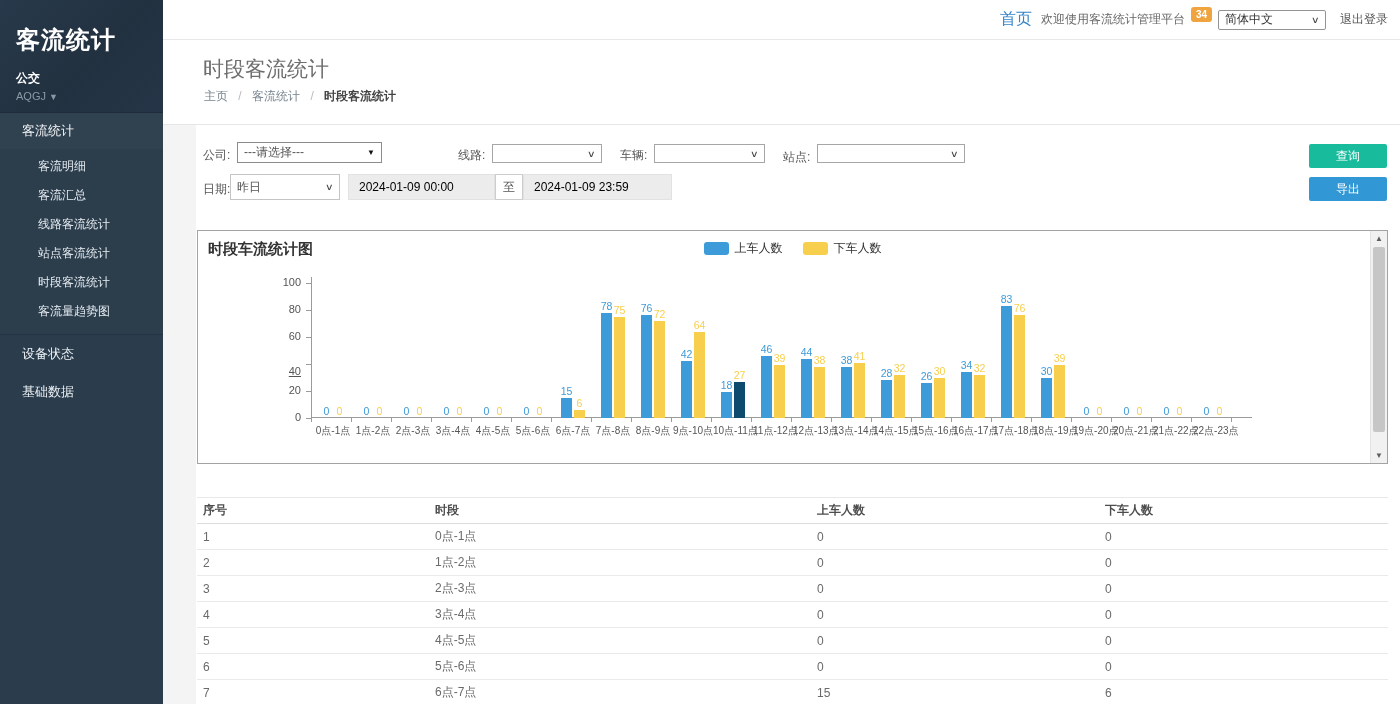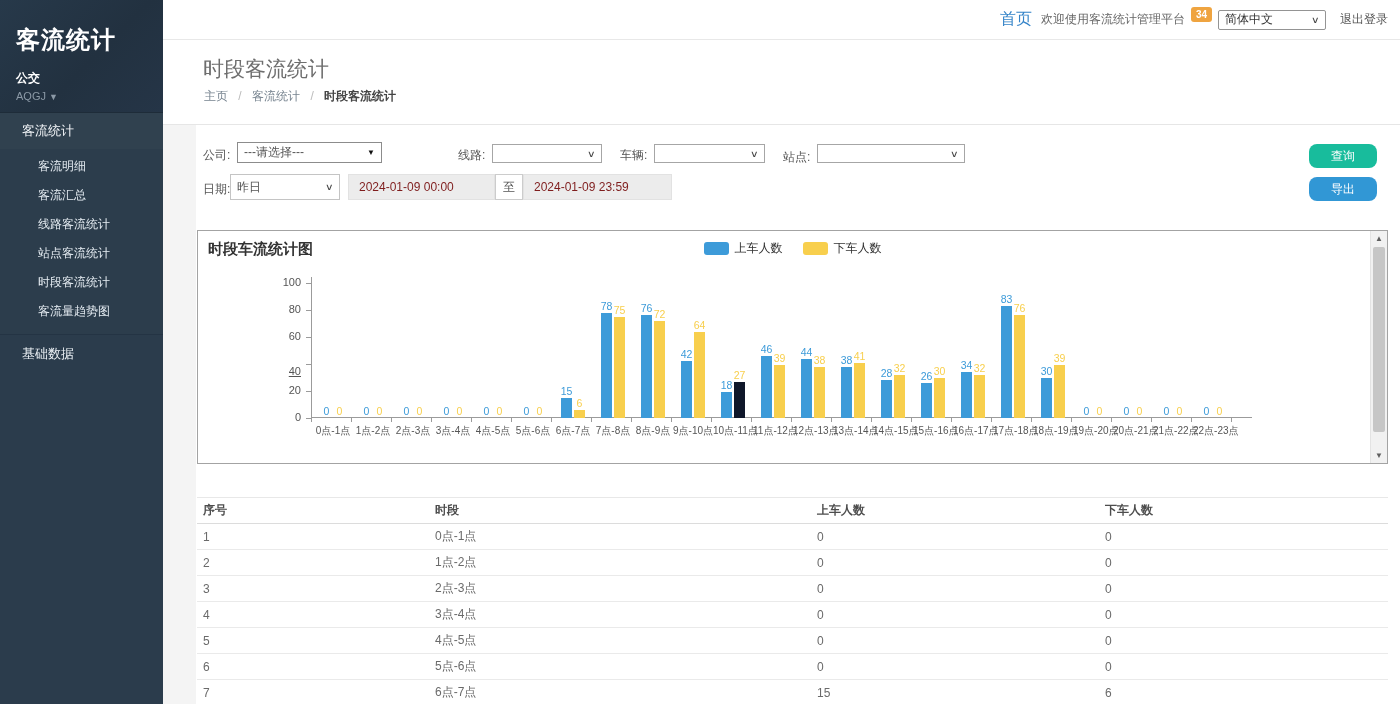--- a/index.html
+++ b/index.html
@@ -62,29 +62,29 @@
   .gutter { position:absolute; left:163px; top:125px; width:33px; height:579px; background:#f4f4f4; }
 
   
   .flabel { position:absolute; font-size:12px; color:#555; }
   .fselect {
     position:absolute; background:#fff; border:1px solid #a6a6a6; font-size:12px; color:#555;
     display:flex; align-items:center; justify-content:space-between; padding:0 6px; cursor:pointer;
   }
   .fselect .tri { font-size:8px; color:#111; }
   .dateinput {
-    position:absolute; background:#ececec; border:1px solid #e2e2e2; color:#7f1d1d;
+    position:absolute; background:#ececec; border:1px solid #e2e2e2; color:#000000;
     font-size:12px; display:flex; align-items:center; padding-left:10px;
   }
   .tobox {
     position:absolute; background:#fff; border:1px solid #ccc; color:#555; font-size:12px;
     display:flex; align-items:center; justify-content:center;
   }
   .btn {
-    position:absolute; left:1309px; width:68px; height:24px; border:none; border-radius:8px;
+    position:absolute; left:1309px; width:78px; height:24px; border:none; border-radius:2px;
     color:#fff; font-size:12px; cursor:pointer; font-family:inherit;
   }
   .btn-query { top:144px; background:#18bc9c; }
   .btn-export { top:177px; background:#3197d5; }
 
   
   .chart-panel {
     position:absolute; left:197px; top:230px; width:1191px; height:234px;
     background:#fff; border:1px solid #a3a3a3;
   }
@@ -134,20 +134,21 @@
   <div class="side-section-header">客流统计</div>
   <div class="side-sub" id="side-sub">
       <div class="side-sub-item">客流明细</div>
       <div class="side-sub-item">客流汇总</div>
       <div class="side-sub-item">线路客流统计</div>
       <div class="side-sub-item">站点客流统计</div>
       <div class="side-sub-item">时段客流统计</div>
       <div class="side-sub-item">客流量趋势图</div>
     </div>
   <div id="side-items">
+      <div class="side-item">设备状态</div>
       <div class="side-item">基础数据</div>
     </div>
 </div>
 
 <div class="topbar">
   <span class="top-home">首页</span>
   <span class="top-welcome">欢迎使用客流统计管理平台</span>
   <span class="top-badge">34</span>
   <div class="top-select">
     <span>简体中文</span>
@@ -330,21 +331,21 @@
         <div class="bar" style="height: 86.4px; background: rgb(248, 207, 77);">
           <span class="val" style="color: rgb(248, 207, 77);">64</span>
         </div>
         <div class="cat-label">9点-10点</div>
       </div>
       <div class="xtick" style="left: 400px;"></div>
       <div class="bar-group" style="left: 402px;">
         <div class="bar" style="height: 25.65px; background: rgb(61, 155, 217);">
           <span class="val" style="color: rgb(61, 155, 217);">18</span>
         </div>
-        <div class="bar" style="height: 36.45px; background: #0f172a;">
+        <div class="bar" style="height: 36.45px; background: #0c4a6e;">
           <span class="val" style="color: rgb(248, 207, 77);">27</span>
         </div>
         <div class="cat-label">10点-11点</div>
       </div>
       <div class="xtick" style="left: 440px;"></div>
       <div class="bar-group" style="left: 442px;">
         <div class="bar" style="height: 62.1px; background: rgb(61, 155, 217);">
           <span class="val" style="color: rgb(61, 155, 217);">46</span>
         </div>
         <div class="bar" style="height: 52.65px; background: rgb(248, 207, 77);">

